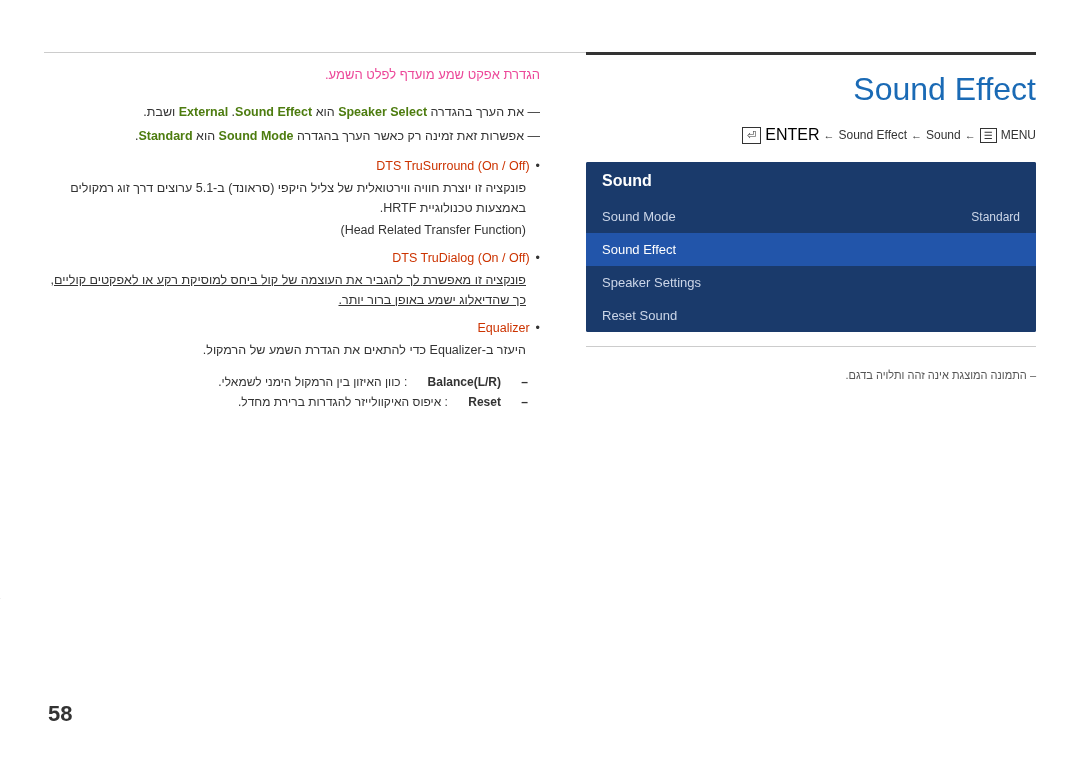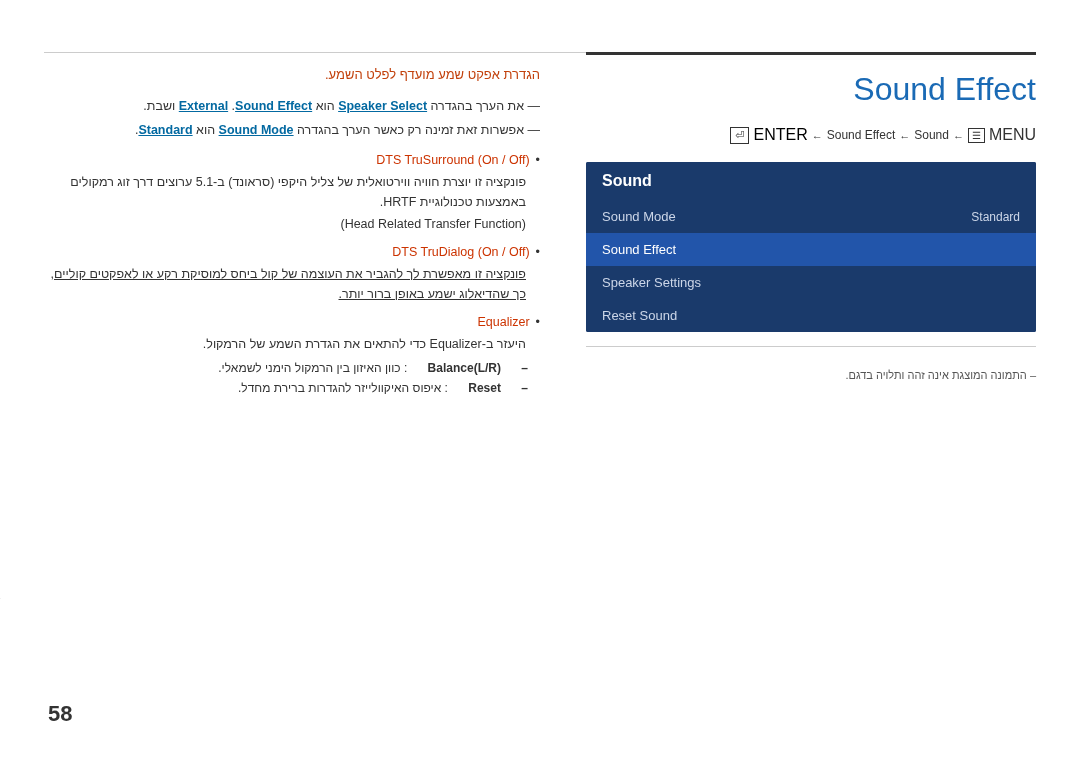--- a/index.html
+++ b/index.html
@@ -38,22 +38,22 @@
       top: 65px;
       left: 44px;
       right: 540px;
       bottom: 60px;
       direction: rtl;
       text-align: right;
     }
 
     .main-desc {
       font-size: 13px;
-      color: #c2410c;
-      margin-bottom: 10px;
+      color: #ec4899;
+      margin-bottom: 16px;
       line-height: 1.6;
     }
 
     .bullet-item {
       margin-bottom: 8px;
       font-size: 12.5px;
       color: #333;
       line-height: 1.6;
     }
 
@@ -176,21 +176,21 @@
 
     .line-item {
       display: flex;
       align-items: flex-start;
       margin-bottom: 4px;
       font-size: 12.5px;
       color: #333;
       line-height: 1.6;
     }
 
-    .bold-blue { color: #0369a1; font-weight: bold; text-decoration: underline; }
+    .bold-blue { color: #4d7c0f; font-weight: bold; }
     .bold-red  { color: #cc3300; font-weight: normal; }
     .bold-black{ font-weight: bold; padding-left: 17px; }
 
     .sub-lines {
       margin-top: 4px;
       direction: rtl;
       text-align: right;
     }
 
     .sub-line {
@@ -236,21 +236,21 @@
       </span>
     </div>
     <p class="bullet-item" style="padding-right:14px; margin-bottom:8px;text-decoration:underline;">פונקציה זו מאפשרת לך להגביר את העוצמה של קול ביחס למוסיקת רקע או לאפקטים קוליים, כך שהדיאלוג ישמע באופן ברור יותר.</p>
 
     <div class="line-item" style="margin-bottom:2px;">
       <span class="bullet-dot">•</span>
       <span style="flex:1;">
         <span class="bold-red">Equalizer</span>
       </span>
     </div>
-    <p class="bullet-item" style="padding-right:14px; margin-bottom:4px;">היעזר ב-Equalizer כדי להתאים את הגדרת השמע של הרמקול.</p>
+    <p class="bullet-item" style="padding-right:14px; margin-bottom:12px;">היעזר ב-Equalizer כדי להתאים את הגדרת השמע של הרמקול.</p>
 
     <div class="sub-lines">
       <div class="sub-line">
         <span class="bold-black">–</span>
         <span class="bold-black"> Balance(L/R)</span>
         <span>: כוון האיזון בין הרמקול הימני לשמאלי.</span>
       </div>
       <div class="sub-line">
         <span class="bold-black">–</span>
         <span class="bold-black"> Reset</span>
@@ -272,21 +272,21 @@
 
   <div class="nav-breadcrumb">
     <span style="border:1.5px solid #333; padding:1px 4px; font-size:11px;">⏎</span>
     <span style="font-size:16px; color:#000000;">ENTER</span>
     <span class="nav-arrow">←</span>
     <span style="font-size:12px; color:#333;">Sound Effect</span>
     <span class="nav-arrow">←</span>
     <span style="font-size:12px; color:#333;">Sound</span>
     <span class="nav-arrow">←</span>
     <span style="border:1.5px solid #333; padding:1px 3px; font-size:10px;">☰</span>
-    <span style="font-size:16px; color:#333;">MENU</span>
+    <span style="font-size:12px; color:#333;">MENU</span>
   </div>
 
   <div class="menu-panel">
     <div class="menu-panel-title">Sound</div>
 
     <div class="menu-item">
       <span>Sound Mode</span>
       <span class="item-value">Standard</span>
     </div>
 

